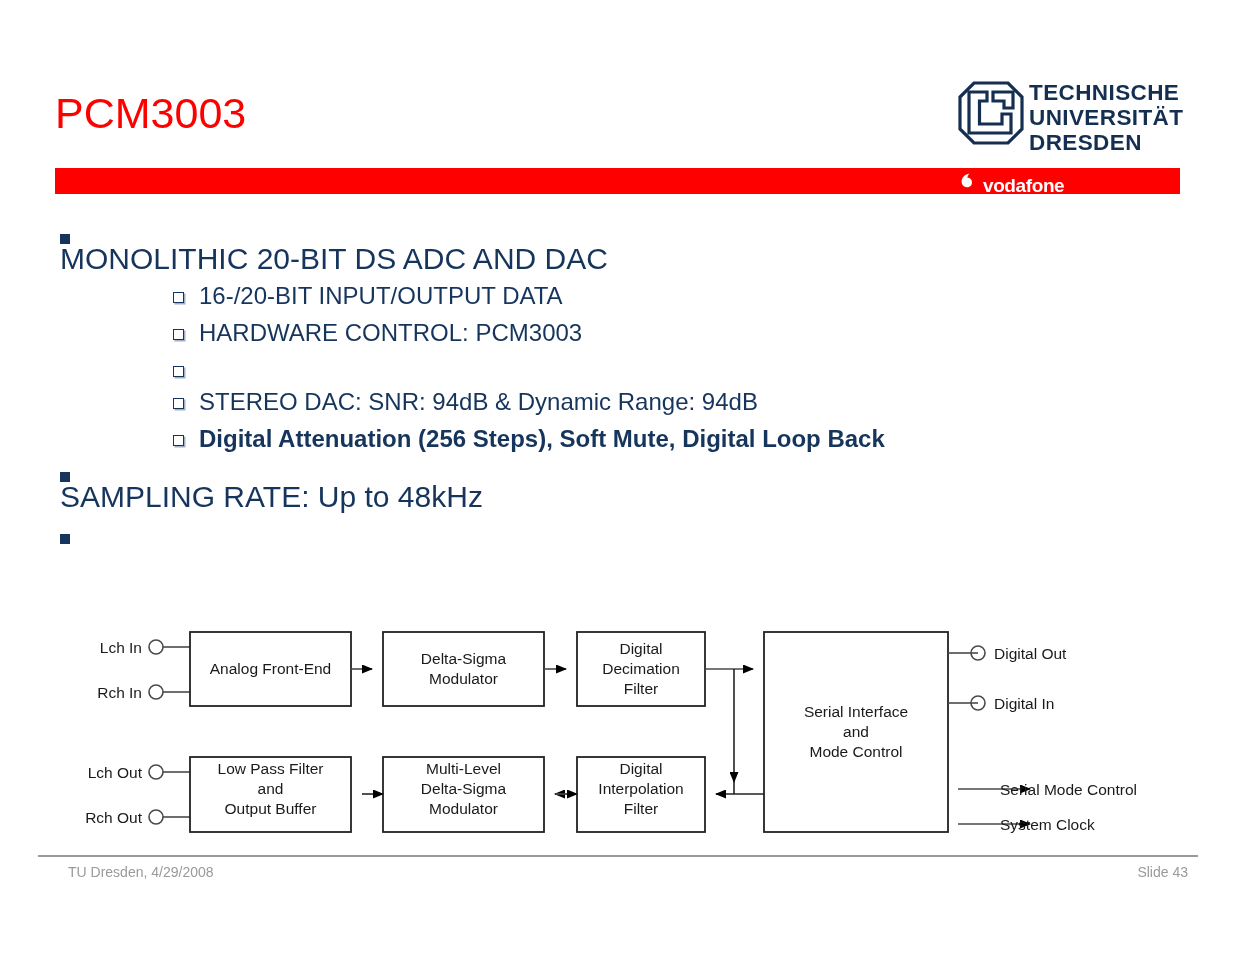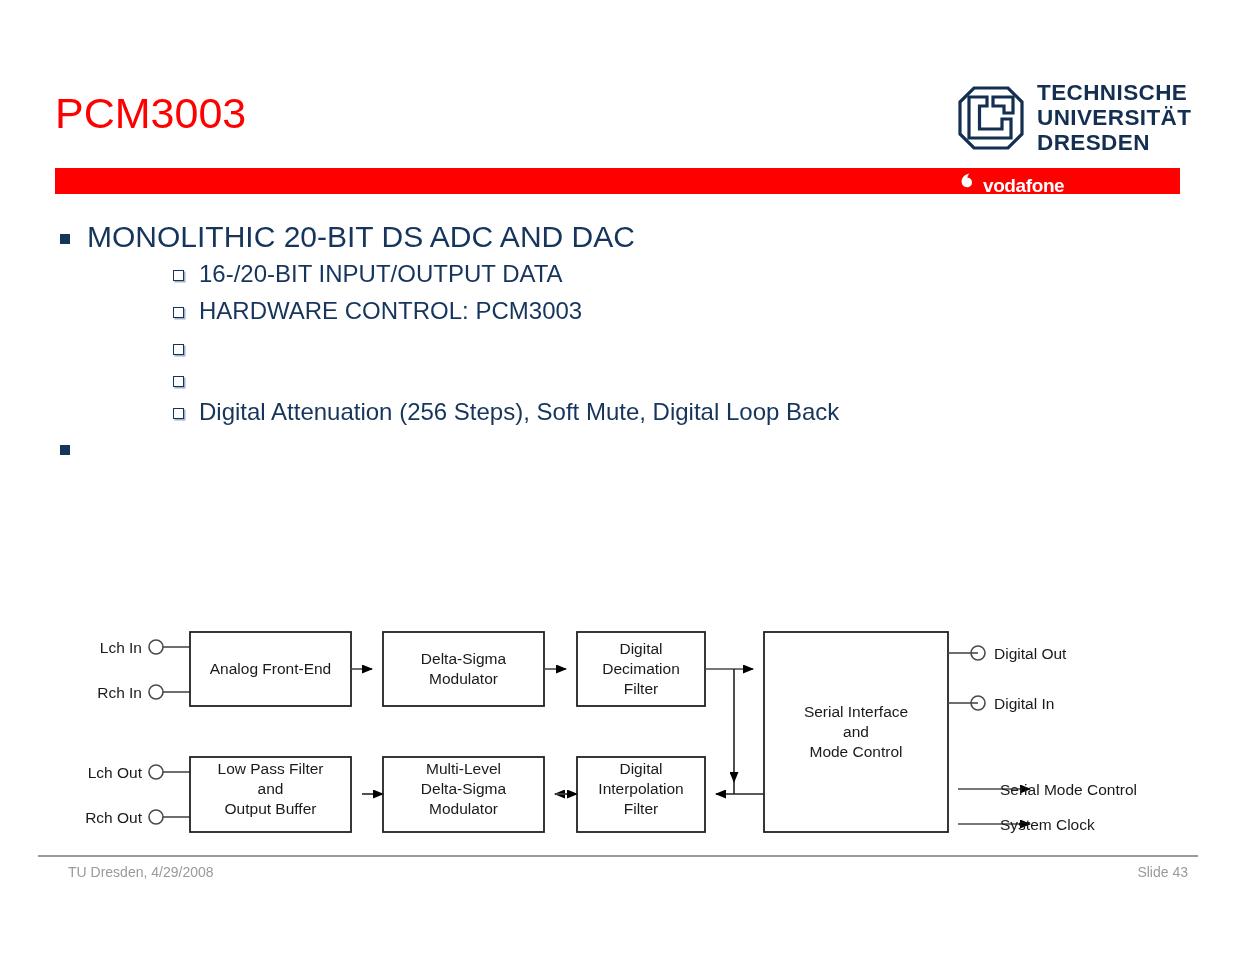--- a/index.html
+++ b/index.html
@@ -29,22 +29,21 @@
     line-height: 1;
     white-space: nowrap;
   }
 
   
   #tud-logo {
     position: absolute;
     left: 957px;
     top: 80px;
     display: flex;
-    align-items: center;
-    gap: 12px;
+    gap: 4px;
   }
   #tud-mark {
     width: 68px;
     height: 66px;
     flex: 0 0 auto;
   }
   #tud-wordmark {
     font-size: 22.5px;
     font-weight: bold;
     color: #152f52;
@@ -89,20 +88,21 @@
     width: 1120px;
     color: #16355c;
   }
   .b1 {
     display: flex;
     align-items: flex-start;
     font-size: 30px;
     line-height: 1.0;
     margin-bottom: 10px;
     white-space: nowrap;
+    flex-direction: column;
   }
   .b1 .sq {
     width: 10px;
     height: 10px;
     background: #16355c;
     margin-right: 17px;
     margin-top: 12px;
     flex: 0 0 auto;
   }
   .b2 {
@@ -209,27 +209,32 @@
       <span class="sq-open"></span>
       <span>HARDWARE CONTROL: PCM3003</span>
     </div>
 
     <div class="b2">
       <span class="sq-open"></span>
     </div>
 
     <div class="b2">
       <span class="sq-open"></span>
-    </div>
-
-    <div class="b2" style="margin-bottom:9px;">
+      <span>STEREO DAC:    SNR: 94dB &amp; Dynamic Range: 94dB</span>
+    </div>
+
+    <div class="b2" style="margin-bottom:9px;font-weight:bold;">
       <span class="sq-open"></span>
       <span>Digital Attenuation (256 Steps), Soft Mute, Digital Loop Back</span>
     </div>
 
+    <div class="b1">
+      <span class="sq"></span>
+      <span>SAMPLING RATE: Up to 48kHz</span>
+    </div>
 
     <div class="b1">
       <span class="sq"></span>
     </div>
 
   </div>
 
   <div id="diagram">
     <svg width="1235" height="260" viewBox="0 0 1235 260">
       <defs>

